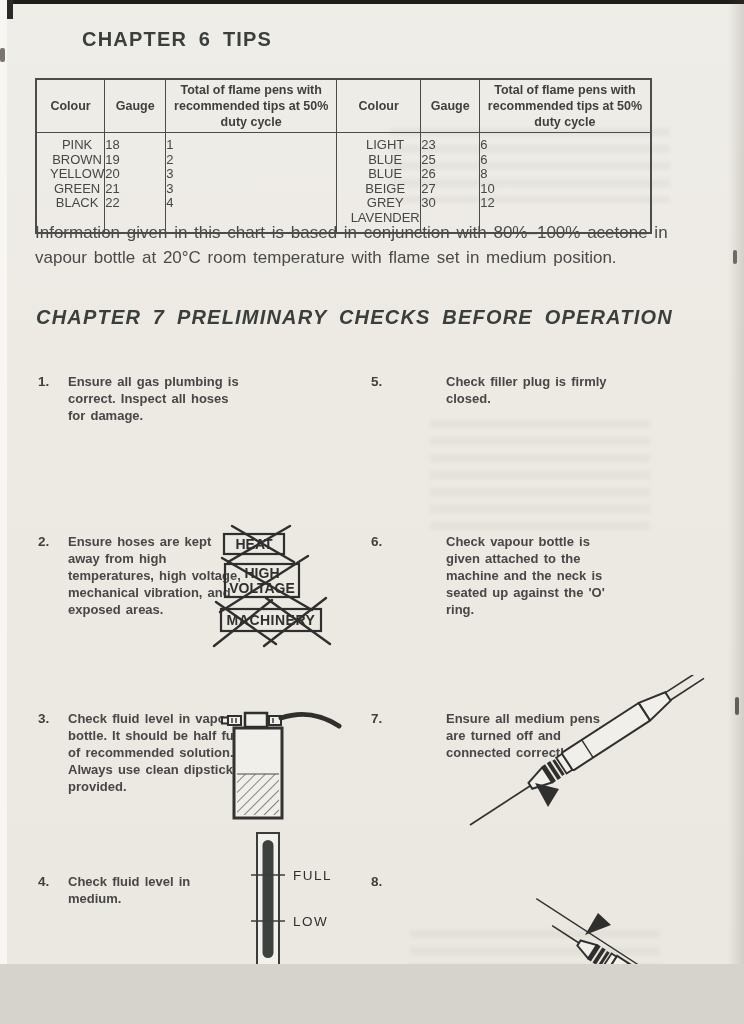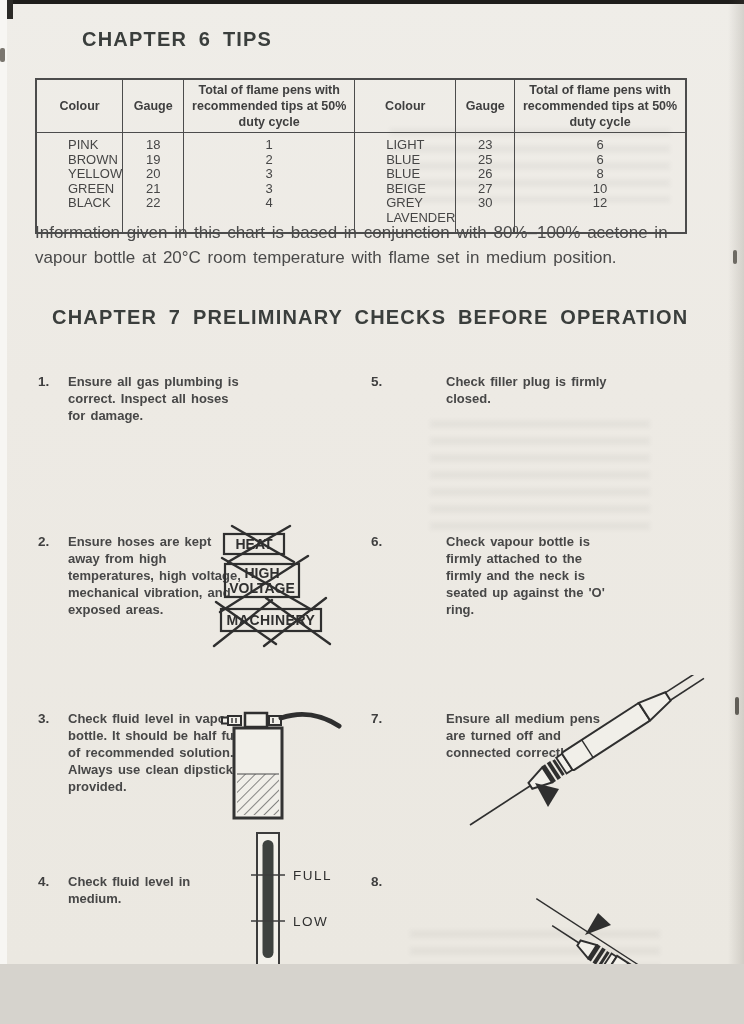--- a/index.html
+++ b/index.html
@@ -22,31 +22,31 @@
   .edge-right-shade{position:absolute;right:0;top:0;width:16px;height:1024px;
     background:linear-gradient(90deg,rgba(0,0,0,0) 0%,rgba(90,85,75,.18) 100%);}
   .bind-mark1{position:absolute;left:733px;top:250px;width:4px;height:14px;background:#6d6a63;border-radius:3px;}
   .bind-mark2{position:absolute;left:735px;top:697px;width:4px;height:18px;background:#615e57;border-radius:3px;}
   .ghost{position:absolute;opacity:.05;filter:blur(2px);background:
     repeating-linear-gradient(180deg,#555 0 8px,transparent 8px 17px);}
   
   .h-chap{position:absolute;font-weight:bold;font-size:20px;color:#3a3e3c;
     letter-spacing:1.2px;word-spacing:5px;white-space:nowrap;}
   #ch6-title{left:82px;top:28px;}
-  #ch7-title{left:52px;top:306px;}
+  #ch7-title{left:36px;top:306px;font-style:italic;}
   
   .tips-table{position:absolute;left:35px;top:78px;border-collapse:collapse;table-layout:fixed;
     border:2px solid #4c4c4c;background:transparent;}
   .tips-table th,.tips-table td{border-left:1.5px solid #4c4c4c;padding:0;}
   .tips-table th:first-child,.tips-table td:first-child{border-left:none;}
   .tips-table thead th{border-bottom:1.5px solid #4c4c4c;font-size:12.5px;font-weight:bold;
     color:#3f3f3f;text-align:center;line-height:1.28;padding:2px 4px;height:34px;vertical-align:middle;}
   .tips-table tbody td{font-size:13px;color:#464646;vertical-align:top;padding:5px 0 6px 0;
-    white-space:pre-line;line-height:14.6px;text-align:center;}
-  .tips-table tbody td.colcell{text-align:left;padding-left:31px;}
+    white-space:pre-line;line-height:14.6px;}
+  .tips-table tbody td.colcell{text-align:center;padding-left:13px;}
   
   .note{position:absolute;left:35px;top:204px;width:668px;font-size:17px;line-height:1.45;
     color:#4a4a4a;word-spacing:2px;}
   
   .item{position:absolute;display:flex;font-size:13px;line-height:17px;color:#474747;}
   .item .num{font-weight:bold;width:30px;flex:none;font-size:13.5px;color:#3f3f3f;}
   .item .itext{word-spacing:1.5px;font-weight:bold;}
   .c1{left:38px;} .c2{left:371px;}
   .r1{top:373px;} .r2{top:533px;} .r3{top:710px;} .r4{top:873px;}
   .c1 .itext{width:176px;} .c2 .itext{width:176px;margin-left:45px;}
@@ -141,21 +141,21 @@
   <div class="item c2 r1">
     <span class="num">5.</span>
     <span class="itext">Check filler plug is firmly closed.</span>
   </div>
   <div class="item c1 r2">
     <span class="num">2.</span>
     <span class="itext">Ensure hoses are kept away from high temperatures, high voltage, mechanical vibration, and exposed areas.</span>
   </div>
   <div class="item c2 r2">
     <span class="num">6.</span>
-    <span class="itext">Check vapour bottle is firmly attached to the firmly and the neck is seated up against the 'O' ring.</span>
+    <span class="itext">Check vapour bottle is given attached to the machine and the neck is seated up against the 'O' ring.</span>
   </div>
   <div class="item c1 r3">
     <span class="num">3.</span>
     <span class="itext">Check fluid level in vapour bottle. It should be half full of recommended solution. Always use clean dipstick provided.</span>
   </div>
   <div class="item c2 r3">
     <span class="num">7.</span>
     <span class="itext">Ensure all medium pens are turned off and connected correctly.</span>
   </div>
   <div class="item c1 r4">

